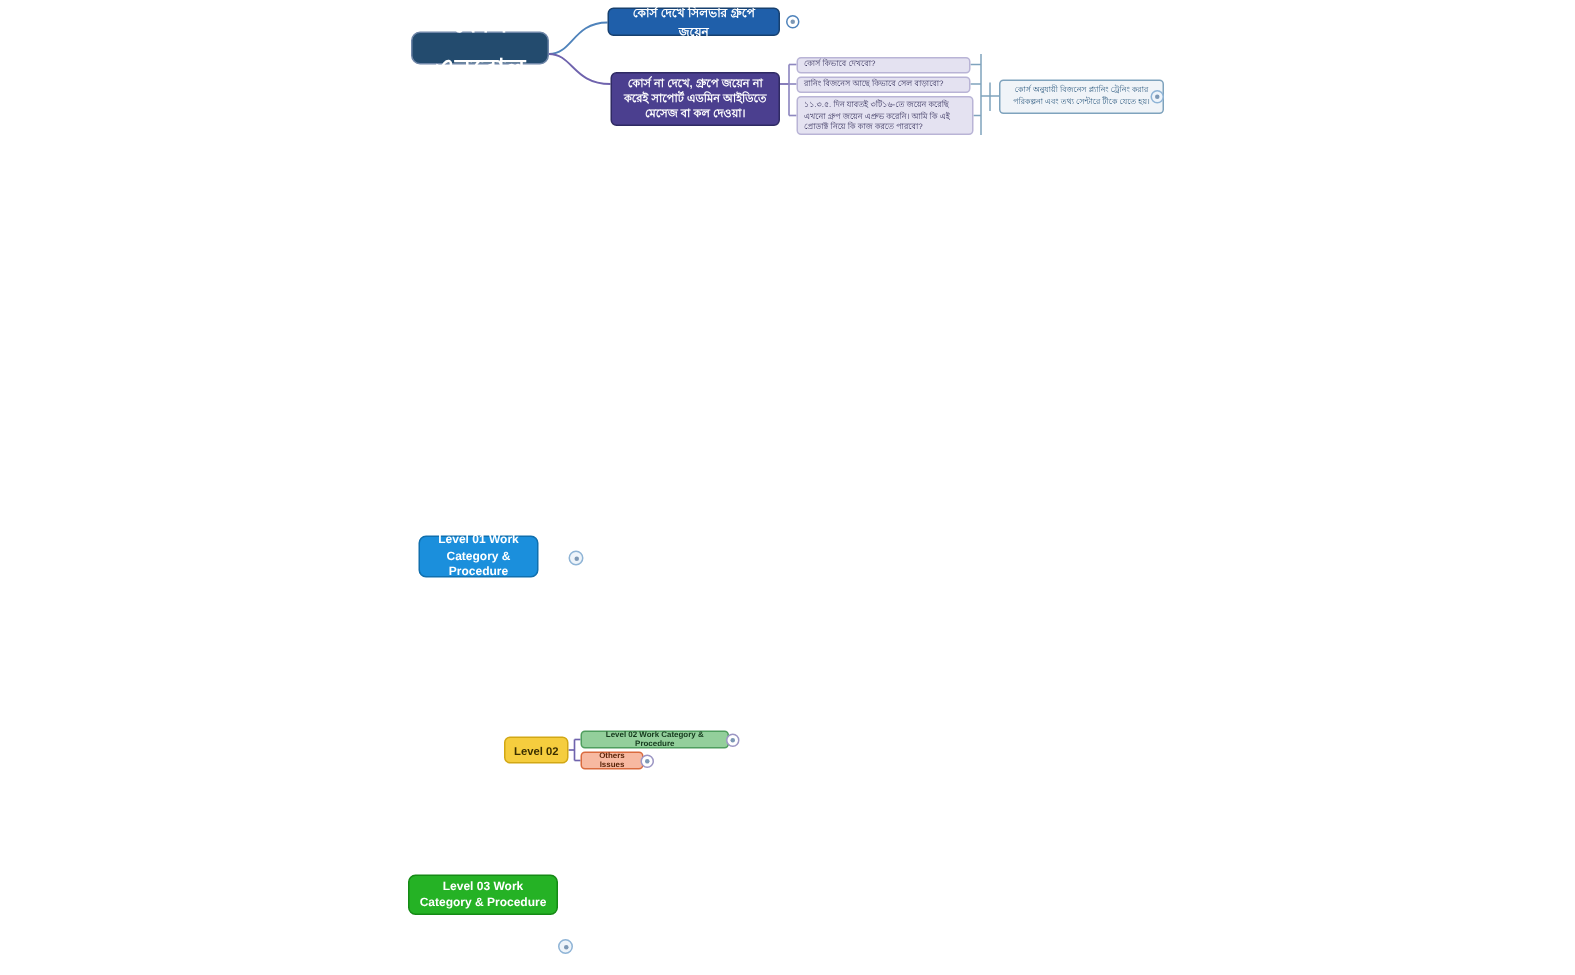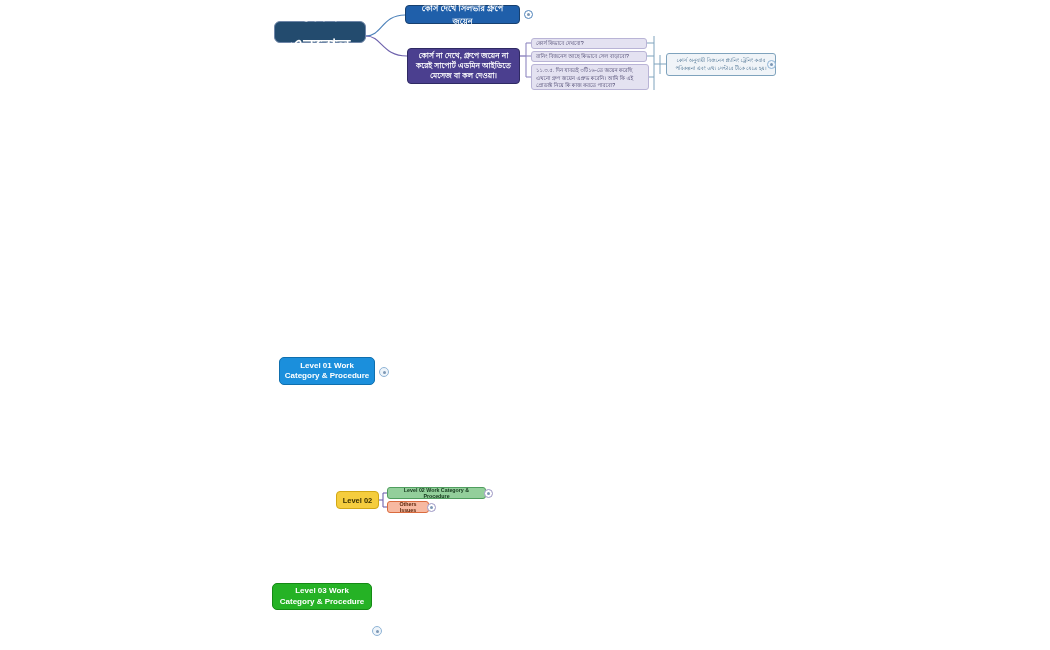--- a/index.html
+++ b/index.html
@@ -46,21 +46,21 @@
 
   
   .n-right{
     left:666px;top:53px;width:110px;height:23px;
     background:#f0f4f8;border:1px solid #7fa3bd;border-radius:3px;
     color:#2f5c80;font-size:5.2px;line-height:1.45;padding:2px 4px;
   }
 
   
   .n-l1{
-    left:279px;top:357px;width:96px;height:28px;
+    left:279px;top:357px;width:80px;height:28px;
     background:#1b8fdc;border:1.5px solid #0f6fae;border-radius:5px;
     color:#ffffff;font-size:8px;font-weight:700;line-height:1.3;padding:0 4px;
   }
   
   .n-l2{
     left:336px;top:491px;width:43px;height:18px;
     background:#f5cd3e;border:1.5px solid #d2a815;border-radius:4px;
     color:#3a2f00;font-size:7.5px;font-weight:700;
   }
   .n-l2a{

